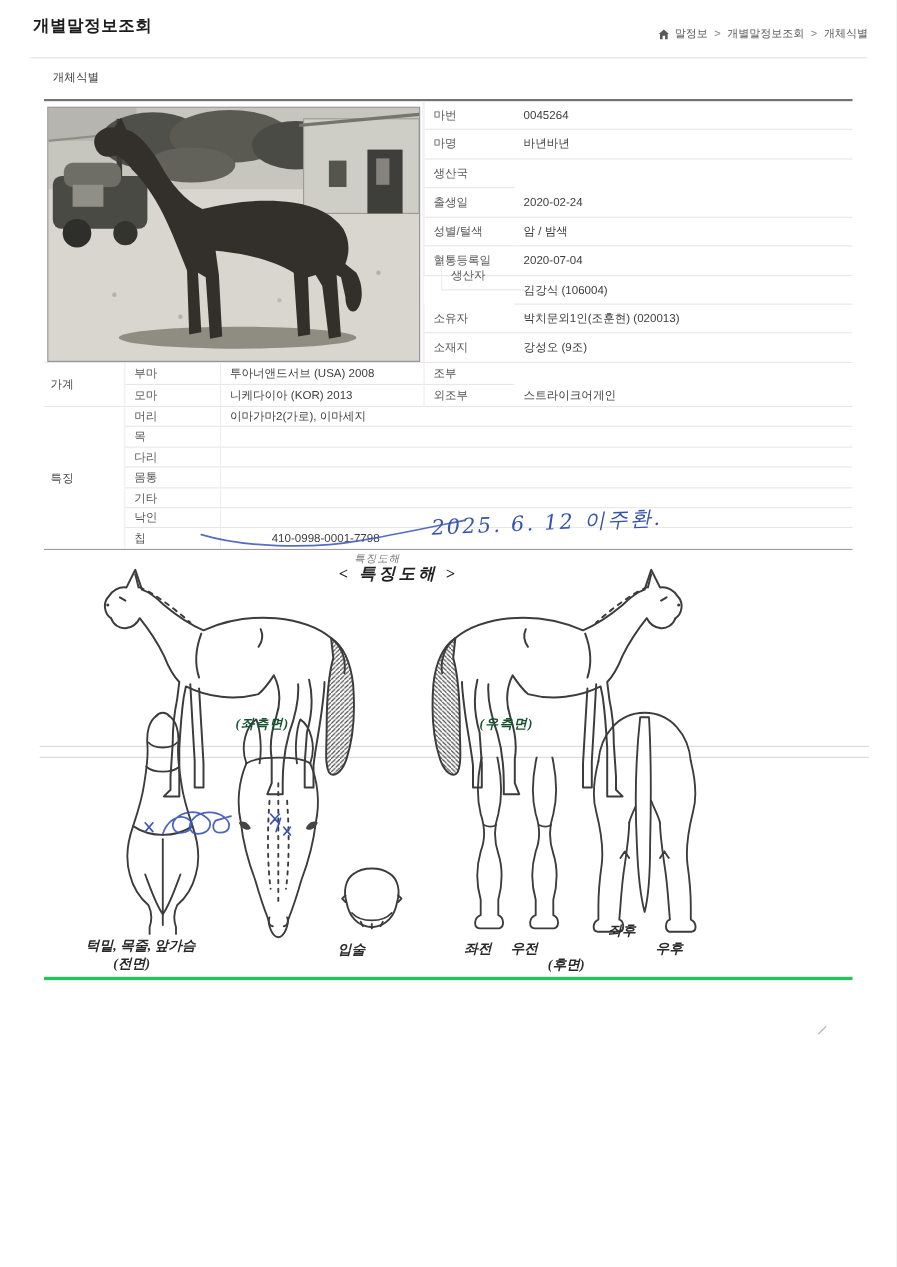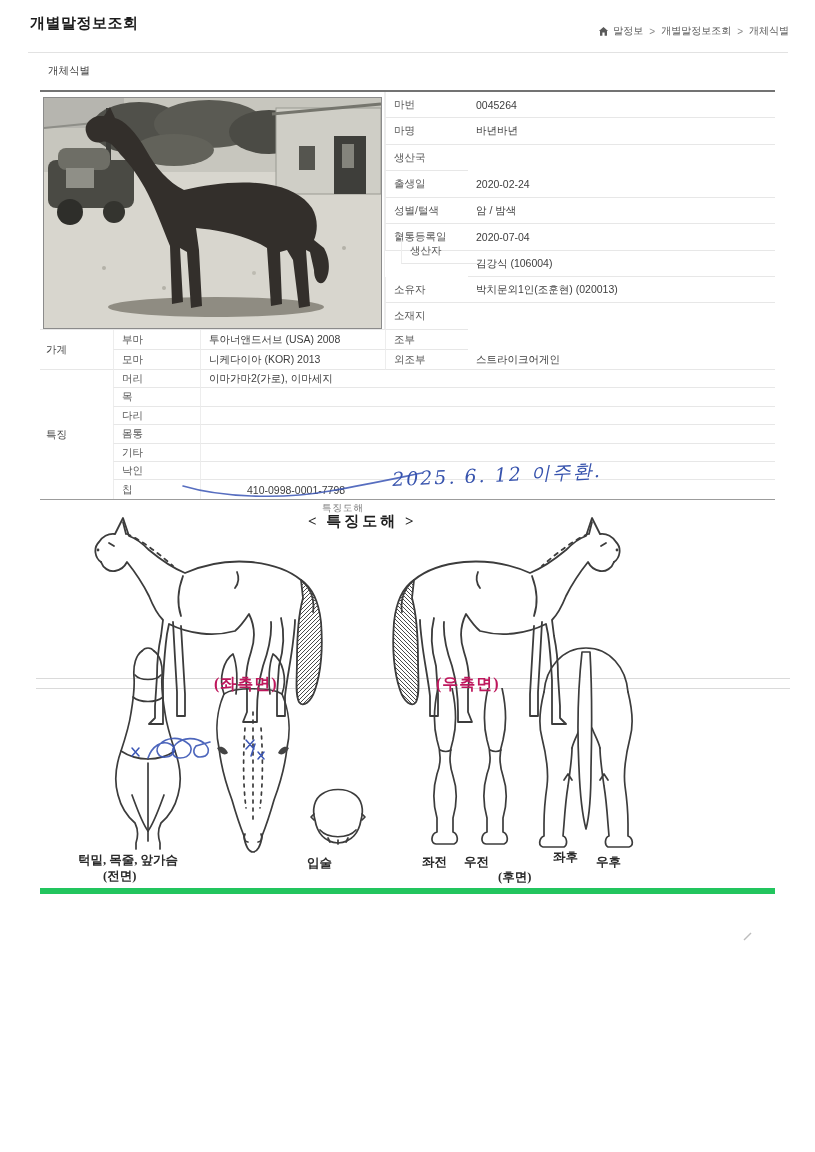--- a/index.html
+++ b/index.html
@@ -17,24 +17,24 @@
          border-bottom:1px solid #e7e7e7;box-sizing:border-box;white-space:nowrap;overflow:hidden;}
   .lbl{color:#565656;}
   .vline{border-left:1px solid #ededed;}
   .secl{justify-content:flex-start;padding-left:6px;color:#4a4a4a;}
   .photo-cell{position:absolute;left:0;top:0;width:345px;height:238px;border-bottom:1px solid #e7e7e7;border-right:1px solid #ededed;box-sizing:border-box;}
   .photo-frame{position:absolute;left:4px;top:6px;width:337px;height:230px;outline:1px solid #8b8b8b;background:#d6d4cc;}
   
   .handwriting{left:392px;top:461px;width:280px;font-family:"DejaVu Serif","Liberation Serif",serif;
                font-style:italic;font-size:19px;color:#3753ad;letter-spacing:2px;transform:rotate(-2.5deg);white-space:nowrap;}
   
-  .diagram{left:40px;top:500px;width:735px;height:388px;border-bottom:6px solid #22c55e;}
+  .diagram{left:40px;top:500px;width:735px;height:388px;border-bottom:3px solid #22c55e;font-style:italic;}
   .diag-caption-small{left:282px;top:2px;font-size:9.5px;color:#777;letter-spacing:1px;}
   .diag-title{left:220px;top:12px;font-size:15px;font-weight:bold;color:#1f1f1f;letter-spacing:3px;font-family:"Liberation Serif","DejaVu Serif",serif;margin-left:48px;}
-  .viewlabel{font-family:"Liberation Serif","DejaVu Serif",serif;font-weight:bold;font-size:16px;color:#be185d;letter-spacing:1px;white-space:nowrap;margin-top:24px;}
+  .viewlabel{font-family:"Liberation Serif","DejaVu Serif",serif;font-weight:bold;font-size:12px;color:#14532d;letter-spacing:1px;white-space:nowrap;}
   .caplabel{font-family:"Liberation Serif","DejaVu Serif",serif;font-weight:bold;font-size:12.5px;color:#2a2a2a;white-space:nowrap;}
   .scanline{position:absolute;left:36px;width:754px;height:0;border-top:1px solid #dadada;}
   svg{display:block;}
   .ink{stroke:#3a55b5;fill:none;stroke-linecap:round;}
 </style>
 </head>
 <body>
 
 <div class="page">
 
@@ -116,20 +116,21 @@
     <div class="tcell" style="left:428px;top:79px;width:307px;height:27px;">2020-02-24</div>
     <div class="tcell lbl vline" style="left:345px;top:106px;width:83px;height:26px;">성별/털색</div>
     <div class="tcell" style="left:428px;top:106px;width:307px;height:26px;">암 / 밤색</div>
     <div class="tcell lbl vline" style="left:345px;top:132px;width:83px;height:27px;">혈통등록일</div>
     <div class="tcell" style="left:428px;top:132px;width:307px;height:27px;">2020-07-04</div>
     <div class="tcell lbl vline" style="left:345px;top:146px;width:83px;height:26px;margin-left:16px;">생산자</div>
     <div class="tcell" style="left:428px;top:159px;width:307px;height:26px;">김강식 (106004)</div>
     <div class="tcell lbl vline" style="left:345px;top:185px;width:83px;height:26px;">소유자</div>
     <div class="tcell" style="left:428px;top:185px;width:307px;height:26px;">박치문외1인(조훈현) (020013)</div>
     <div class="tcell lbl vline" style="left:345px;top:211px;width:83px;height:27px;">소재지</div>
+    <div class="tcell" style="left:428px;top:211px;width:307px;height:27px;">강성오 (9조)</div>
 
     <div class="tcell secl" style="left:0;top:238px;width:73px;height:40px;">가계</div>
     <div class="tcell lbl vline" style="left:73px;top:238px;width:87px;height:20px;">부마</div>
     <div class="tcell vline" style="left:160px;top:238px;width:185px;height:20px;">투아너앤드서브 (USA) 2008</div>
     <div class="tcell lbl vline" style="left:345px;top:238px;width:83px;height:20px;">조부</div>
     <div class="tcell lbl vline" style="left:73px;top:258px;width:87px;height:20px;">모마</div>
     <div class="tcell vline" style="left:160px;top:258px;width:185px;height:20px;">니케다이아 (KOR) 2013</div>
     <div class="tcell lbl vline" style="left:345px;top:258px;width:83px;height:20px;">외조부</div>
     <div class="tcell secl" style="left:0;top:278px;width:73px;height:129px;border-bottom:none;">특징</div>
 
@@ -281,21 +282,21 @@
     </div>
 
     <div class="abs viewlabel" style="left:174px;top:150px;">(좌측면)</div>
     <div class="abs viewlabel" style="left:396px;top:150px;">(우측면)</div>
     <div class="abs caplabel" style="left:38px;top:352px;">턱밑, 목줄, 앞가슴</div>
     <div class="abs caplabel" style="left:63px;top:368px;">(전면)</div>
     <div class="abs caplabel" style="left:267px;top:355px;">입술</div>
     <div class="abs caplabel" style="left:382px;top:354px;">좌전</div>
     <div class="abs caplabel" style="left:424px;top:354px;">우전</div>
     <div class="abs caplabel" style="left:458px;top:369px;">(후면)</div>
-    <div class="abs caplabel" style="left:513px;top:349px;">좌후</div>
+    <div class="abs caplabel" style="left:513px;top:338px;">좌후</div>
     <div class="abs caplabel" style="left:556px;top:354px;">우후</div>
   </div>
 
   <div class="abs" style="left:742px;top:930px;">
     <svg width="12" height="12" viewBox="0 0 12 12">
         <path d="M2,10 L9,3" stroke="#bdbdbd" stroke-width="1.4" fill="none"></path>
       </svg>
   </div>
 
 </div>

